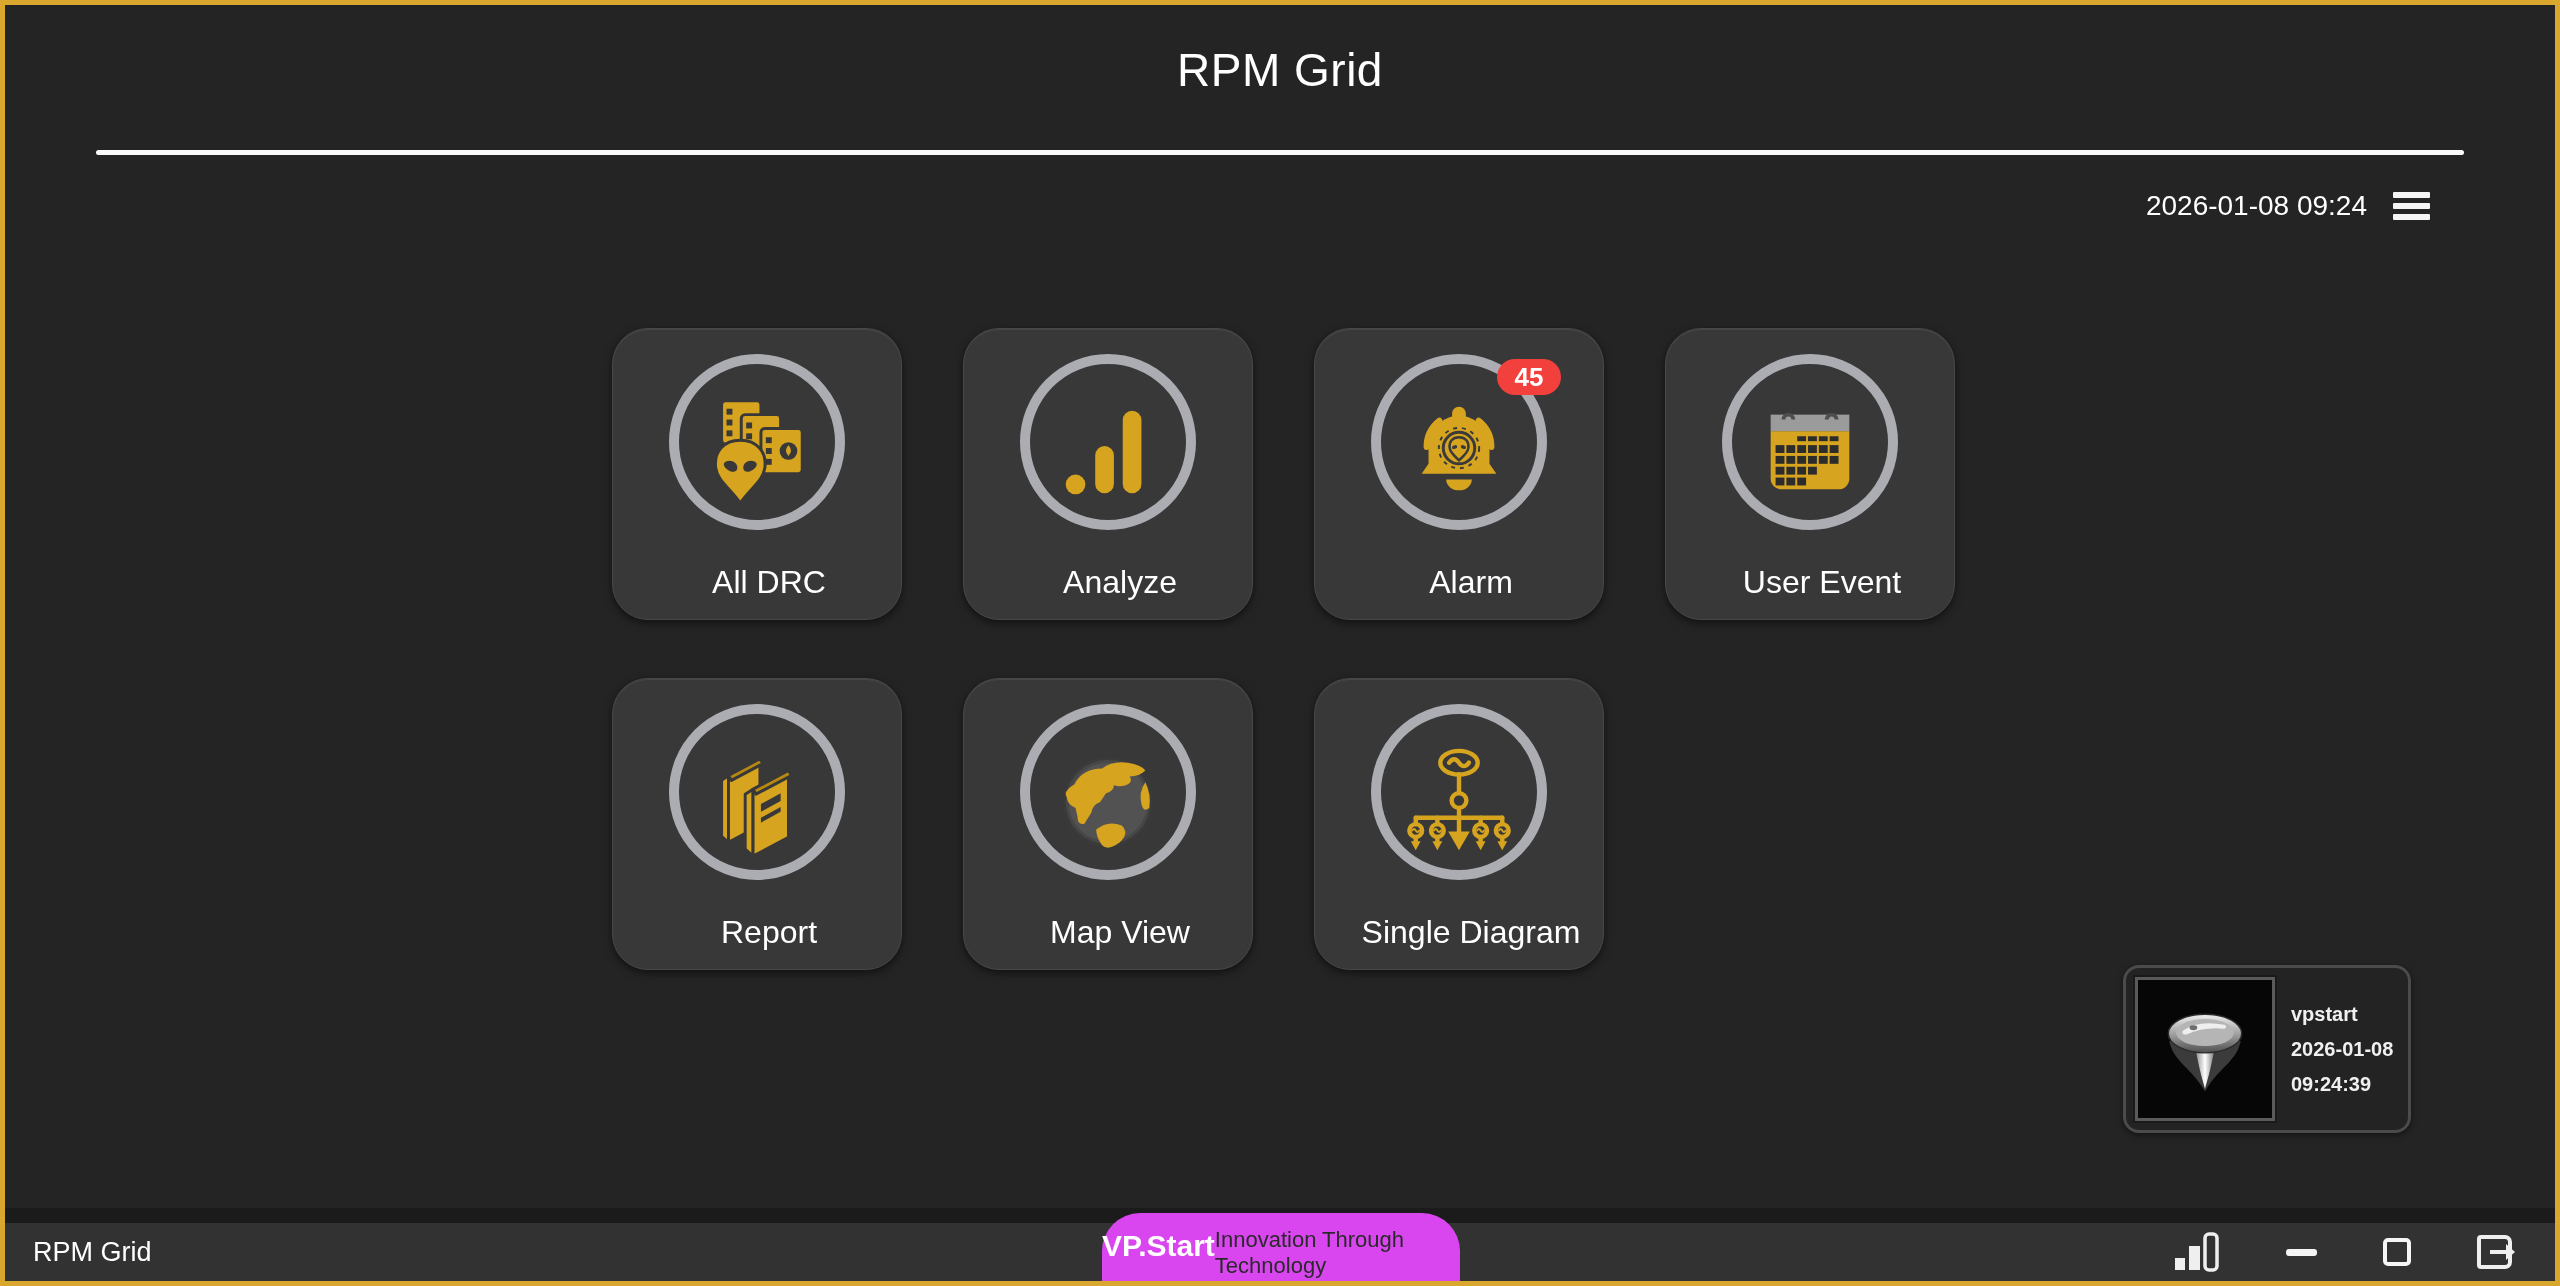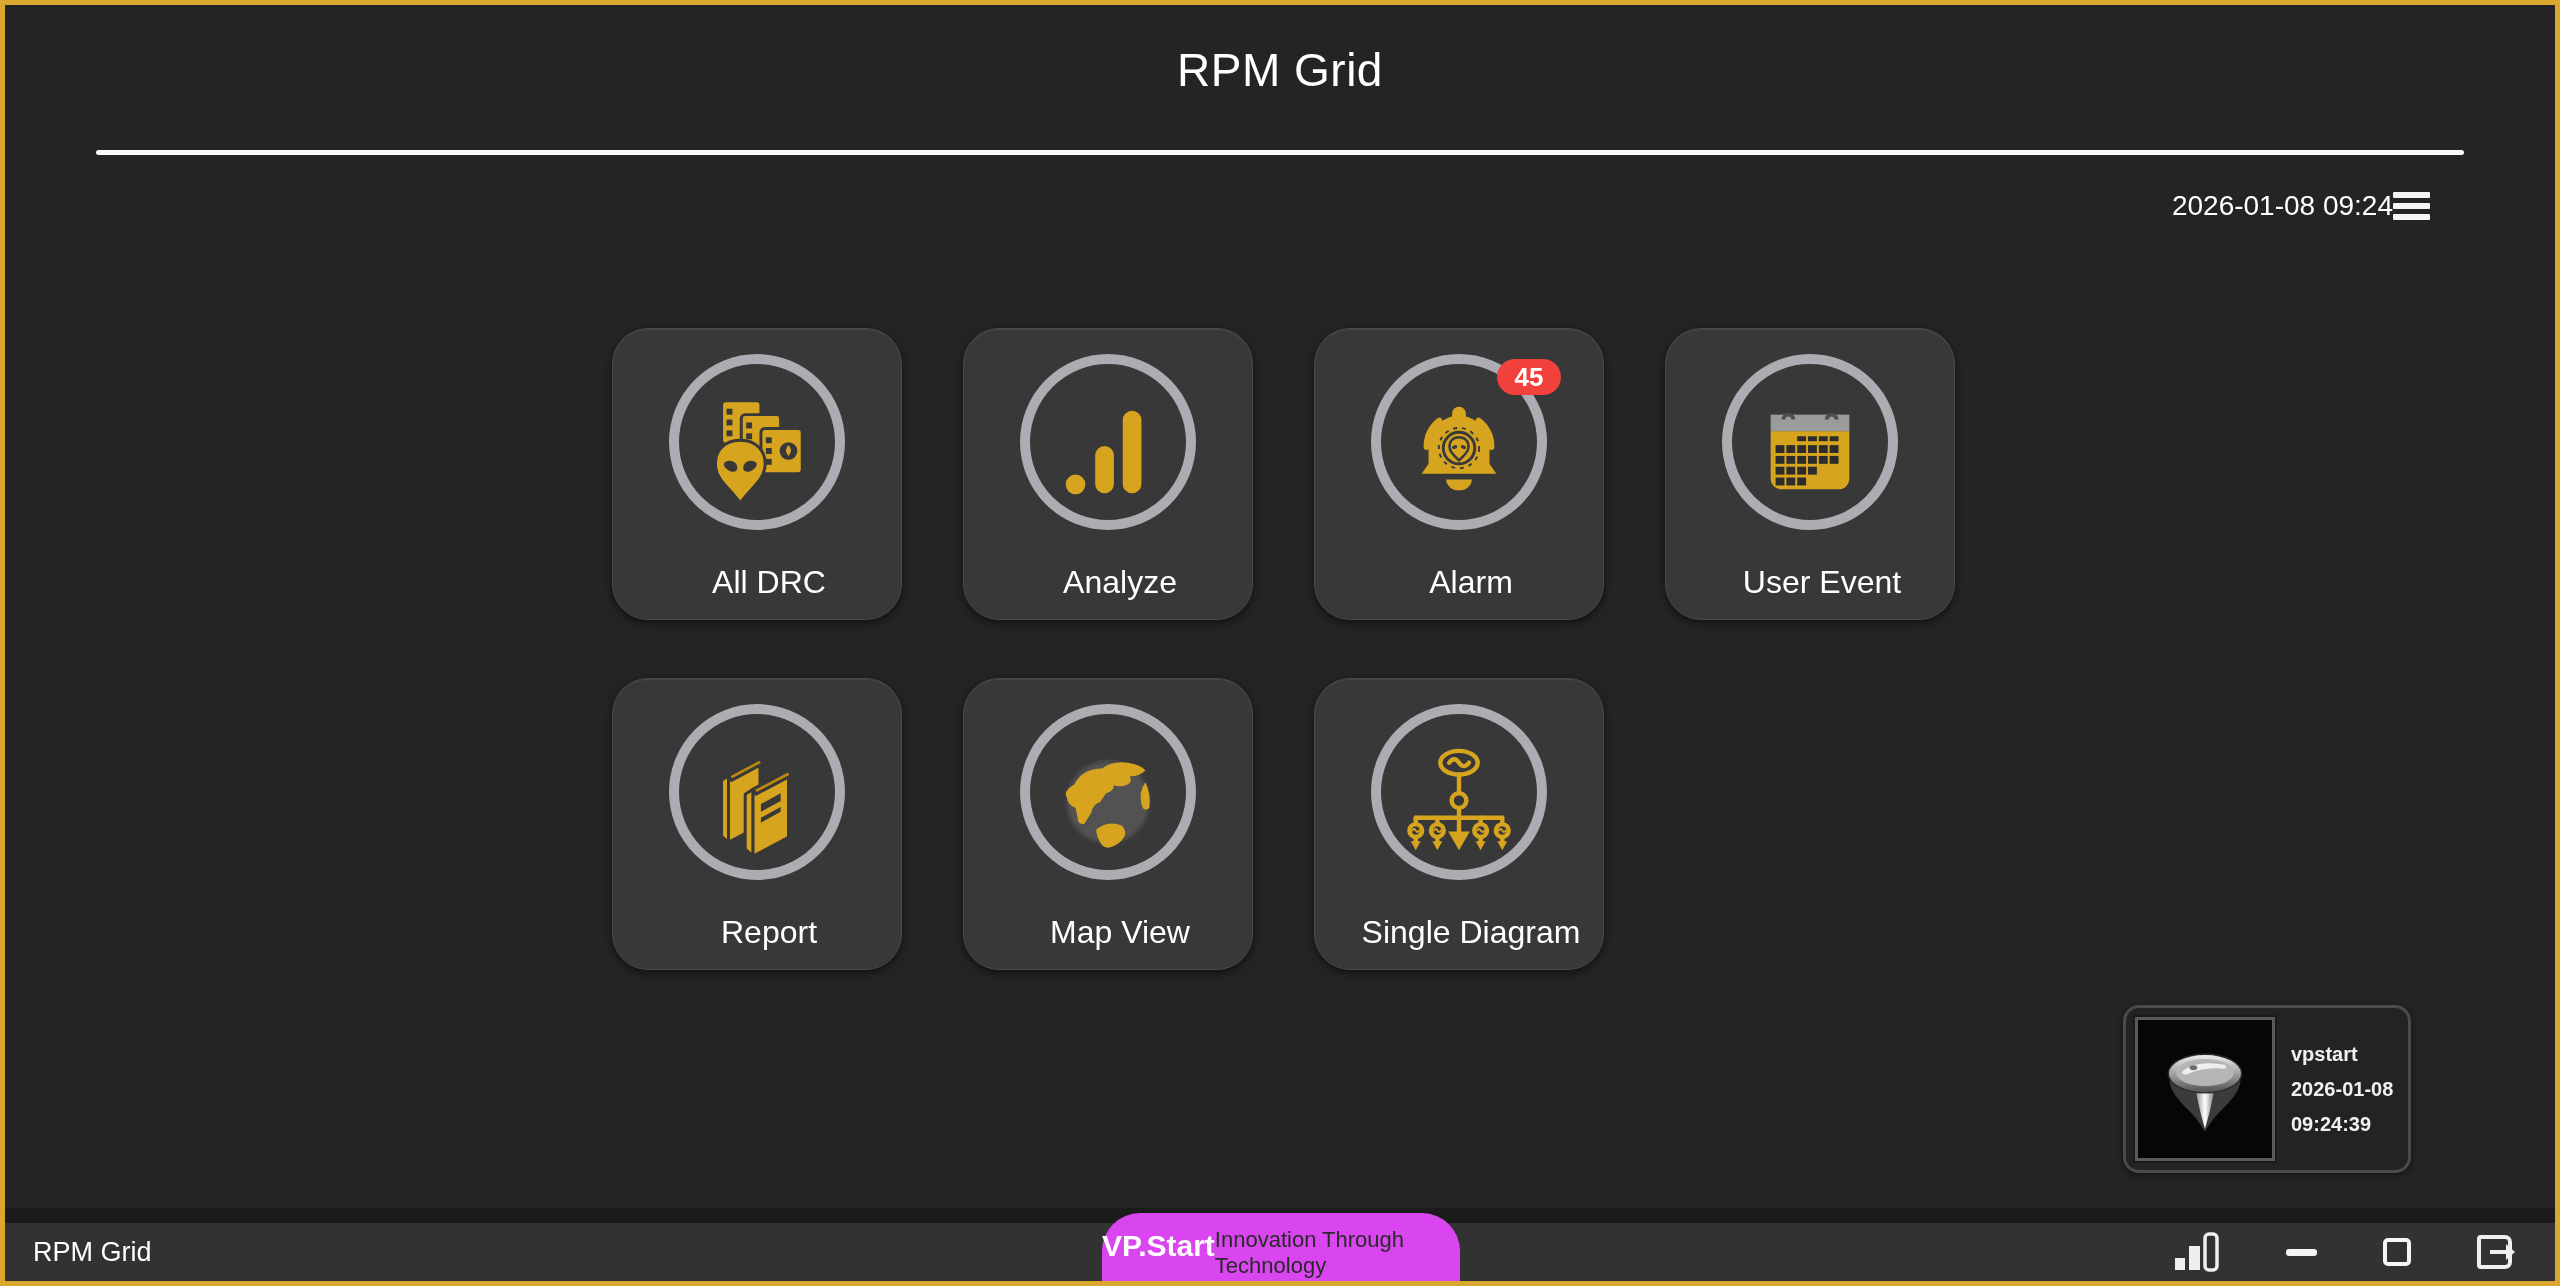--- a/index.html
+++ b/index.html
@@ -24,21 +24,21 @@
   .page-title{
     position:absolute;top:38px;left:0;width:100%;
     text-align:center;color:#fff;font-size:46px;letter-spacing:.5px;
   }
   .title-separator{
     position:absolute;top:145px;left:91px;width:2368px;height:5px;
     background:#fafafa;border-radius:3px;
   }
   .datetime-row{
     position:absolute;top:185px;right:125px;
-    display:flex;align-items:center;text-align:right;
+    display:flex;align-items:center;gap:26px;text-align:right;
   }
   .datetime{color:#fff;font-size:28px;}
   .hamburger{display:flex;flex-direction:column;gap:5px;cursor:pointer;}
   .hamburger span{display:block;width:37px;height:6px;background:var(--white);border-radius:1px;}
   
   .tile-grid{
     position:absolute;left:607px;top:323px;
     display:grid;
     grid-template-columns:repeat(4,290px);
     grid-auto-rows:292px;
@@ -66,21 +66,21 @@
   }
   .badge{
     position:absolute;top:30px;right:42px;
     min-width:64px;height:36px;padding:16px 10px;
     background:var(--red);border-radius:18px;
     color:#fff;font-size:26px;font-weight:bold;
     display:flex;align-items:center;justify-content:center;
   }
   
   .user-card{
-    position:absolute;left:2118px;top:1000px;width:288px;height:168px;
+    position:absolute;left:2118px;top:960px;width:288px;height:168px;
     border:3px solid #4b4b4b;border-radius:16px;background:#232323;
     display:flex;align-items:center;padding:9px;cursor:pointer;
     box-shadow:0 2px 6px rgba(0,0,0,.5);
   }
   .user-card .logo-box{
     width:140px;height:144px;background:#060606;
     border:3px solid #5a5a5a;outline:2px solid #1a1a1a;
     display:flex;align-items:center;justify-content:center;flex:0 0 auto;
   }
   .user-card .logo-box svg{width:116px;height:116px;}

